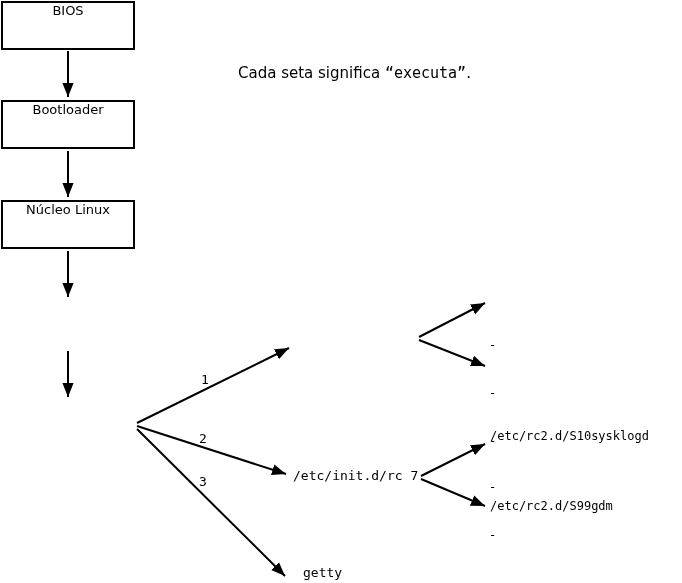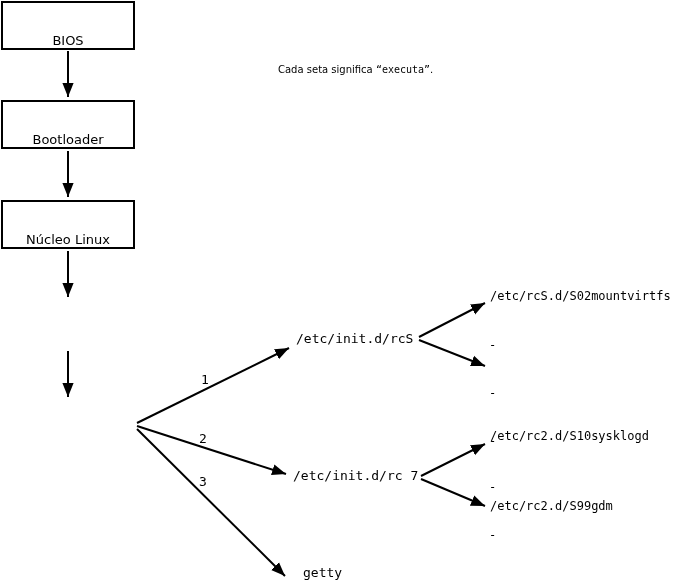--- a/index.html
+++ b/index.html
@@ -4,24 +4,24 @@
 <style>
   html,body{margin:0;padding:0;background:#ffffff;}
   .canvas{
     position:relative;width:682px;height:583px;background:#ffffff;
     color:#000;font-family:"DejaVu Sans",sans-serif;overflow:hidden;
   }
   .arrow-layer{position:absolute;left:0;top:0;width:682px;height:583px;}
   .flow-box{
     position:absolute;left:1px;width:130px;height:45px;
     border:2px solid #000;background:#fff;
-    display:flex;align-items:flex-end;justify-content:center;
+    display:flex;align-items:flex-start;justify-content:center;
     font-size:13px;
   }
-  .note{position:absolute;left:238px;top:64px;font-size:10px;white-space:pre;margin-left:40px;}
+  .note{position:absolute;left:238px;top:64px;font-size:15px;white-space:pre;}
   .note .code{font-family:"DejaVu Sans Mono",monospace;}
   .num{
     position:absolute;font-family:"DejaVu Sans Mono",monospace;
     font-size:13px;line-height:15px;white-space:pre;
   }
   .mid-label{
     position:absolute;font-family:"DejaVu Sans Mono",monospace;
     font-size:13px;line-height:15px;white-space:pre;
   }
   .path-label{
@@ -71,25 +71,23 @@
   <div class="flow-box" style="top:200px">
       <span>Núcleo Linux</span>
     </div>
 
   <div class="note"><span>Cada seta significa </span><span class="code">“executa”</span><span>.</span></div>
 
   <div class="num" style="left:201px;top:372px">1</div>
   <div class="num" style="left:199px;top:431px">2</div>
   <div class="num" style="left:199px;top:474px">3</div>
 
-  <div class="mid-label" style="left:296px;top:331px">/etc/init.d/rcS</div>
   <div class="mid-label" style="left:293px;top:468px">/etc/init.d/rc 7</div>
   <div class="mid-label" style="left:303px;top:565px">getty</div>
 
-  <div class="path-label" style="left:490px;top:289px">/etc/rcS.d/S02mountvirtfs</div>
   <div class="dots" style="left:489px;top:305px">
     <div>-</div>
     <div>-</div>
     <div>-</div>
   </div>
 
   <div class="path-label" style="left:490px;top:429px">/etc/rc2.d/S10sysklogd</div>
   <div class="dots" style="left:489px;top:447px">
     <div>-</div>
     <div>-</div>

